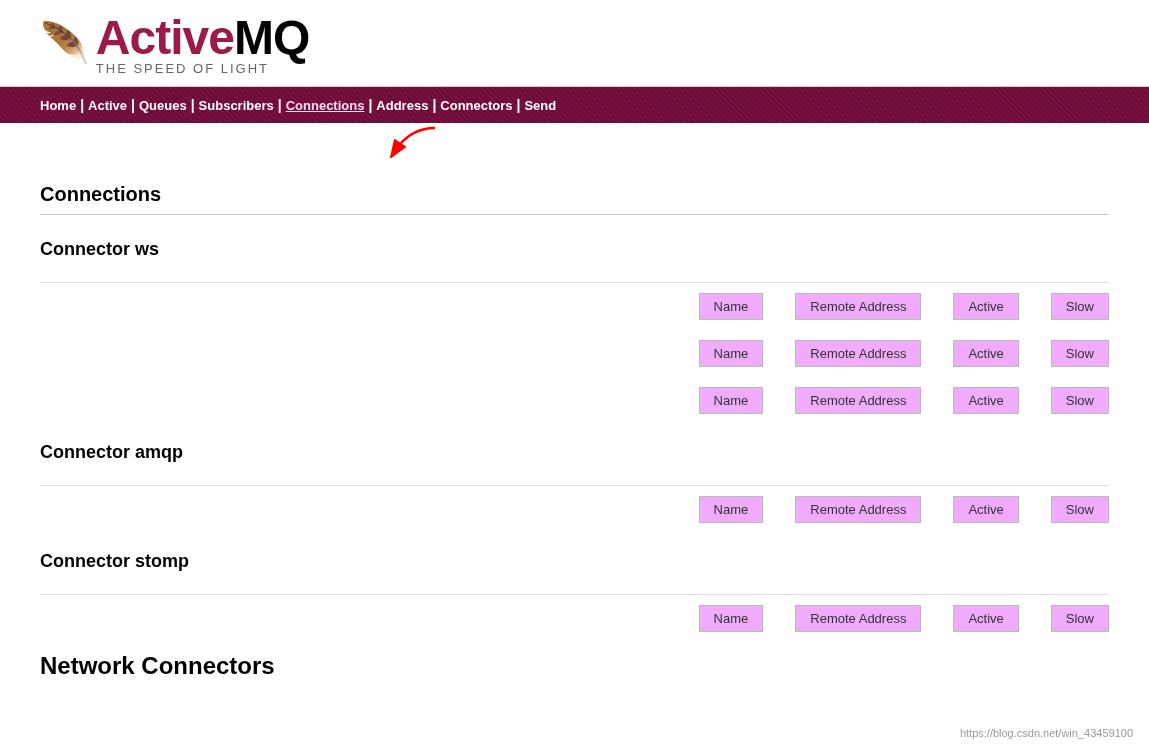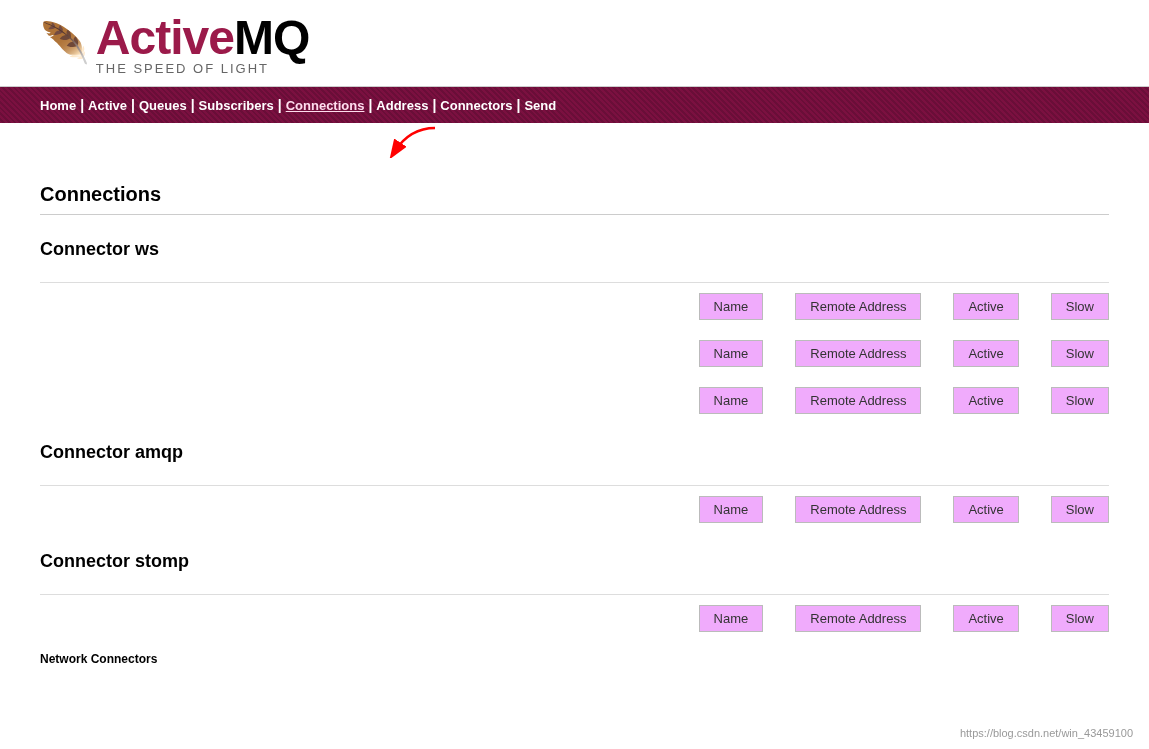--- a/index.html
+++ b/index.html
@@ -117,21 +117,21 @@
       border: 1px solid #bbb;
       padding: 5px 14px;
       font-size: 13px;
       color: #333;
       white-space: nowrap;
       margin-left: 30px;
     }
 
     
     .network-title {
-      font-size: 12px;
+      font-size: 24px;
       font-weight: bold;
       margin-top: 16px;
       margin-bottom: 8px;
     }
 
     
     .footer-url {
       position: fixed;
       bottom: 10px;
       right: 16px;

